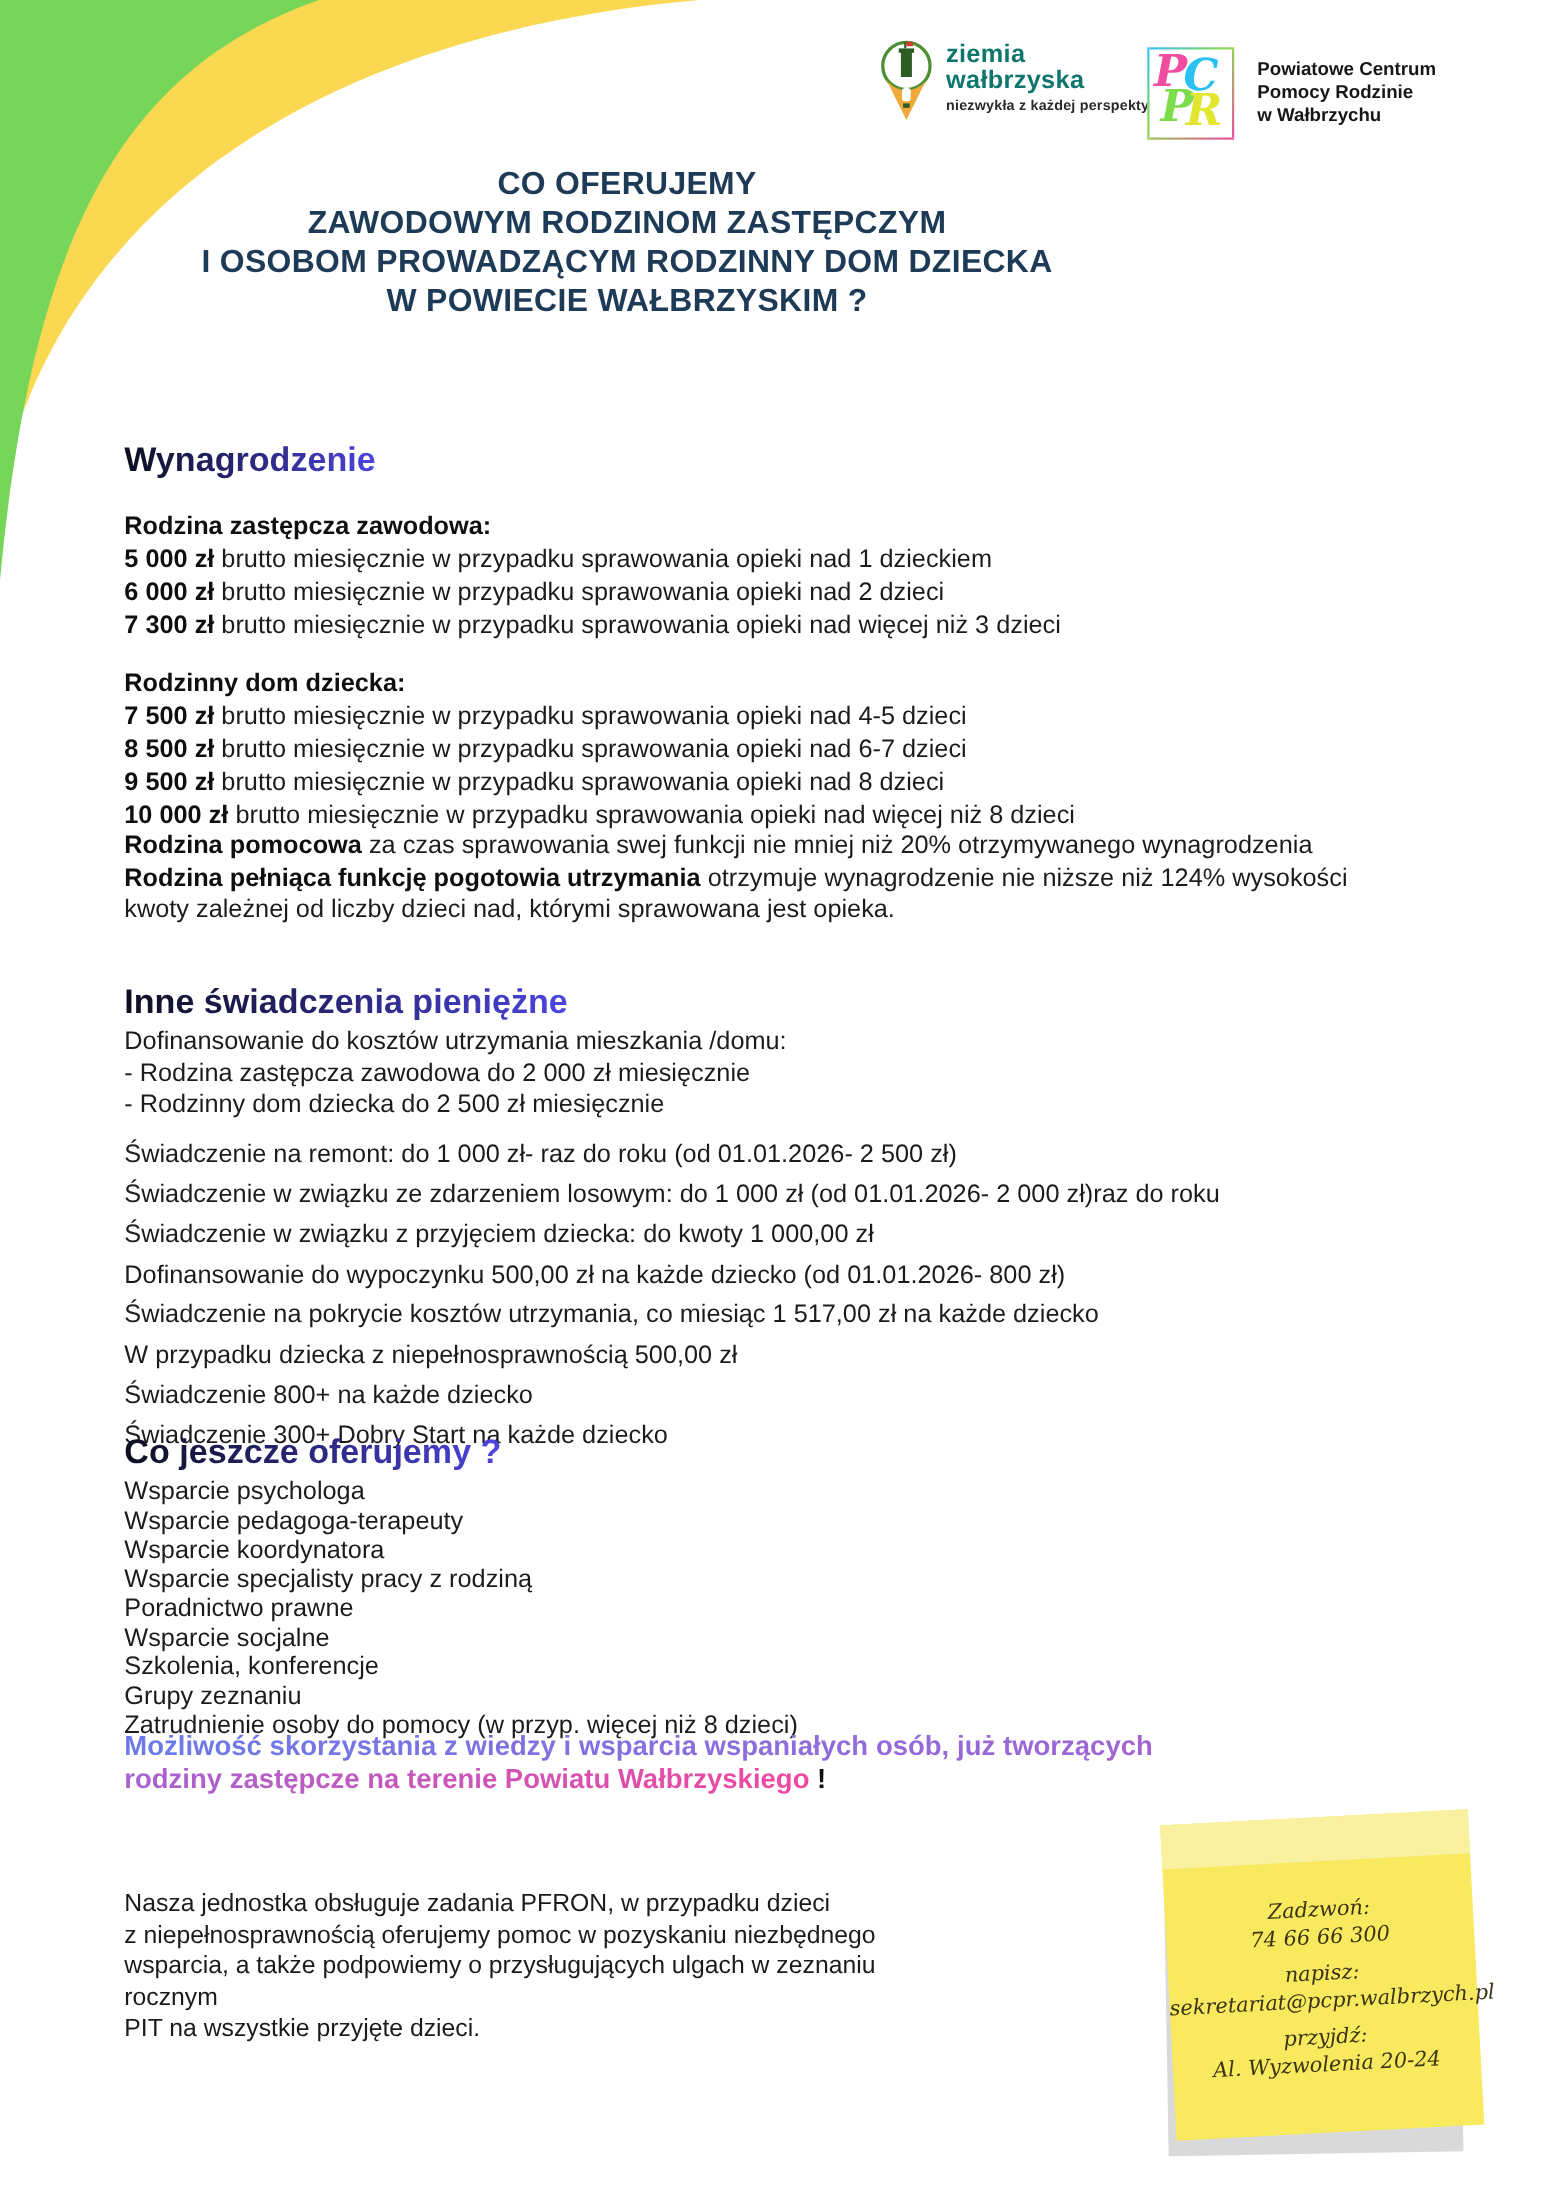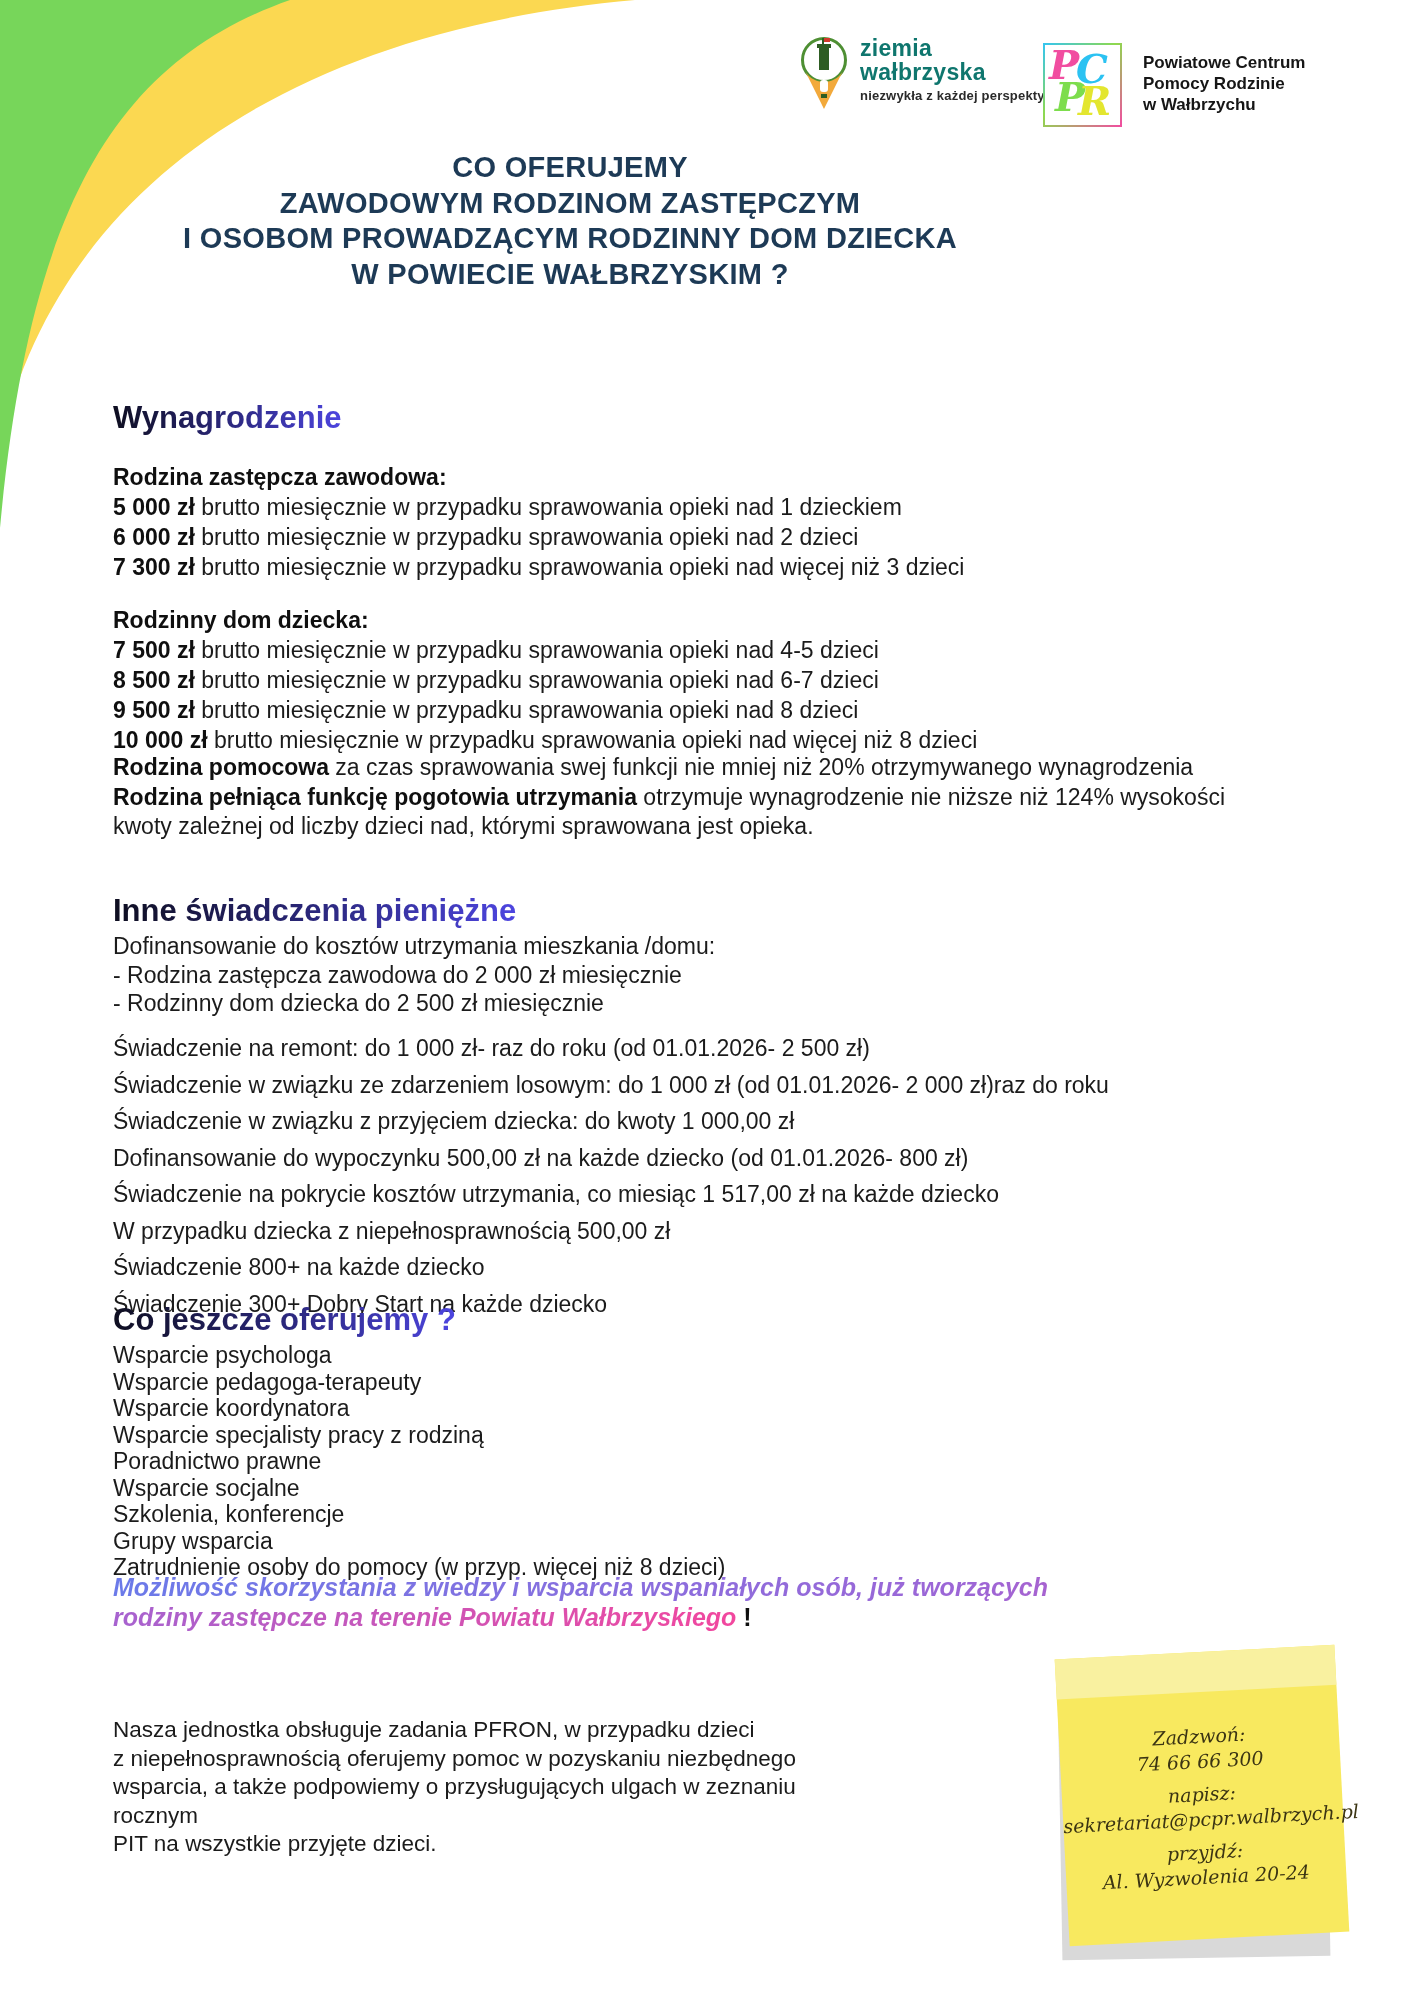--- a/index.html
+++ b/index.html
@@ -47,21 +47,21 @@
   .blk b{font-weight:700;color:#0f0f0f;}
   .b-rz{top:462px;line-height:30px;}
   .b-rd{top:605px;line-height:30px;}
   .b-pom{top:753px;line-height:29.5px;}
   .b-intro{top:932px;line-height:28.5px;}
   .b-items{top:1030px;line-height:36.5px;}
   .b-sup{top:1342px;line-height:26.5px;}
 
   .b-highlight{top:1572px;width:935px;line-height:30px;font-size:25px;font-weight:700;
                text-align:justify;}
-  .grad-pink{color:#b85ac4;font-style:italic;}
+  .grad-pink{color:#b85ac4;}
   @supports ((-webkit-background-clip:text) or (background-clip:text)){
     .grad-pink{background:linear-gradient(90deg,#6b7ae9 0%,#9d66d6 55%,#f2479e 100%);
                -webkit-background-clip:text;background-clip:text;color:transparent;}
   }
   .excl{color:#111111;}
 
   .b-pfron{top:1716px;width:720px;line-height:28.5px;font-size:22.5px;}
 
   
   .note-shadow{position:absolute;left:1060px;top:1680px;width:268px;height:278px;
@@ -180,21 +180,21 @@
 
   <div class="blk b-sup">
 
   <div>Wsparcie psychologa</div>
       <div>Wsparcie pedagoga-terapeuty</div>
       <div>Wsparcie koordynatora</div>
       <div>Wsparcie specjalisty pracy z rodziną</div>
       <div>Poradnictwo prawne</div>
       <div>Wsparcie socjalne</div>
       <div>Szkolenia, konferencje</div>
-      <div>Grupy wsparcia</div>
+      <div>Grupy zeznaniu</div>
       <div>Zatrudnienie osoby do pomocy (w przyp. więcej niż 8 dzieci)</div>
     </div>
 
   <div class="blk b-highlight">
     <span class="grad-pink">Możliwość skorzystania z wiedzy i wsparcia wspaniałych osób, już tworzących rodziny zastępcze na terenie Powiatu Wałbrzyskiego</span>
     <b class="excl">!</b>
   </div>
 
   <div class="blk b-pfron">
 

